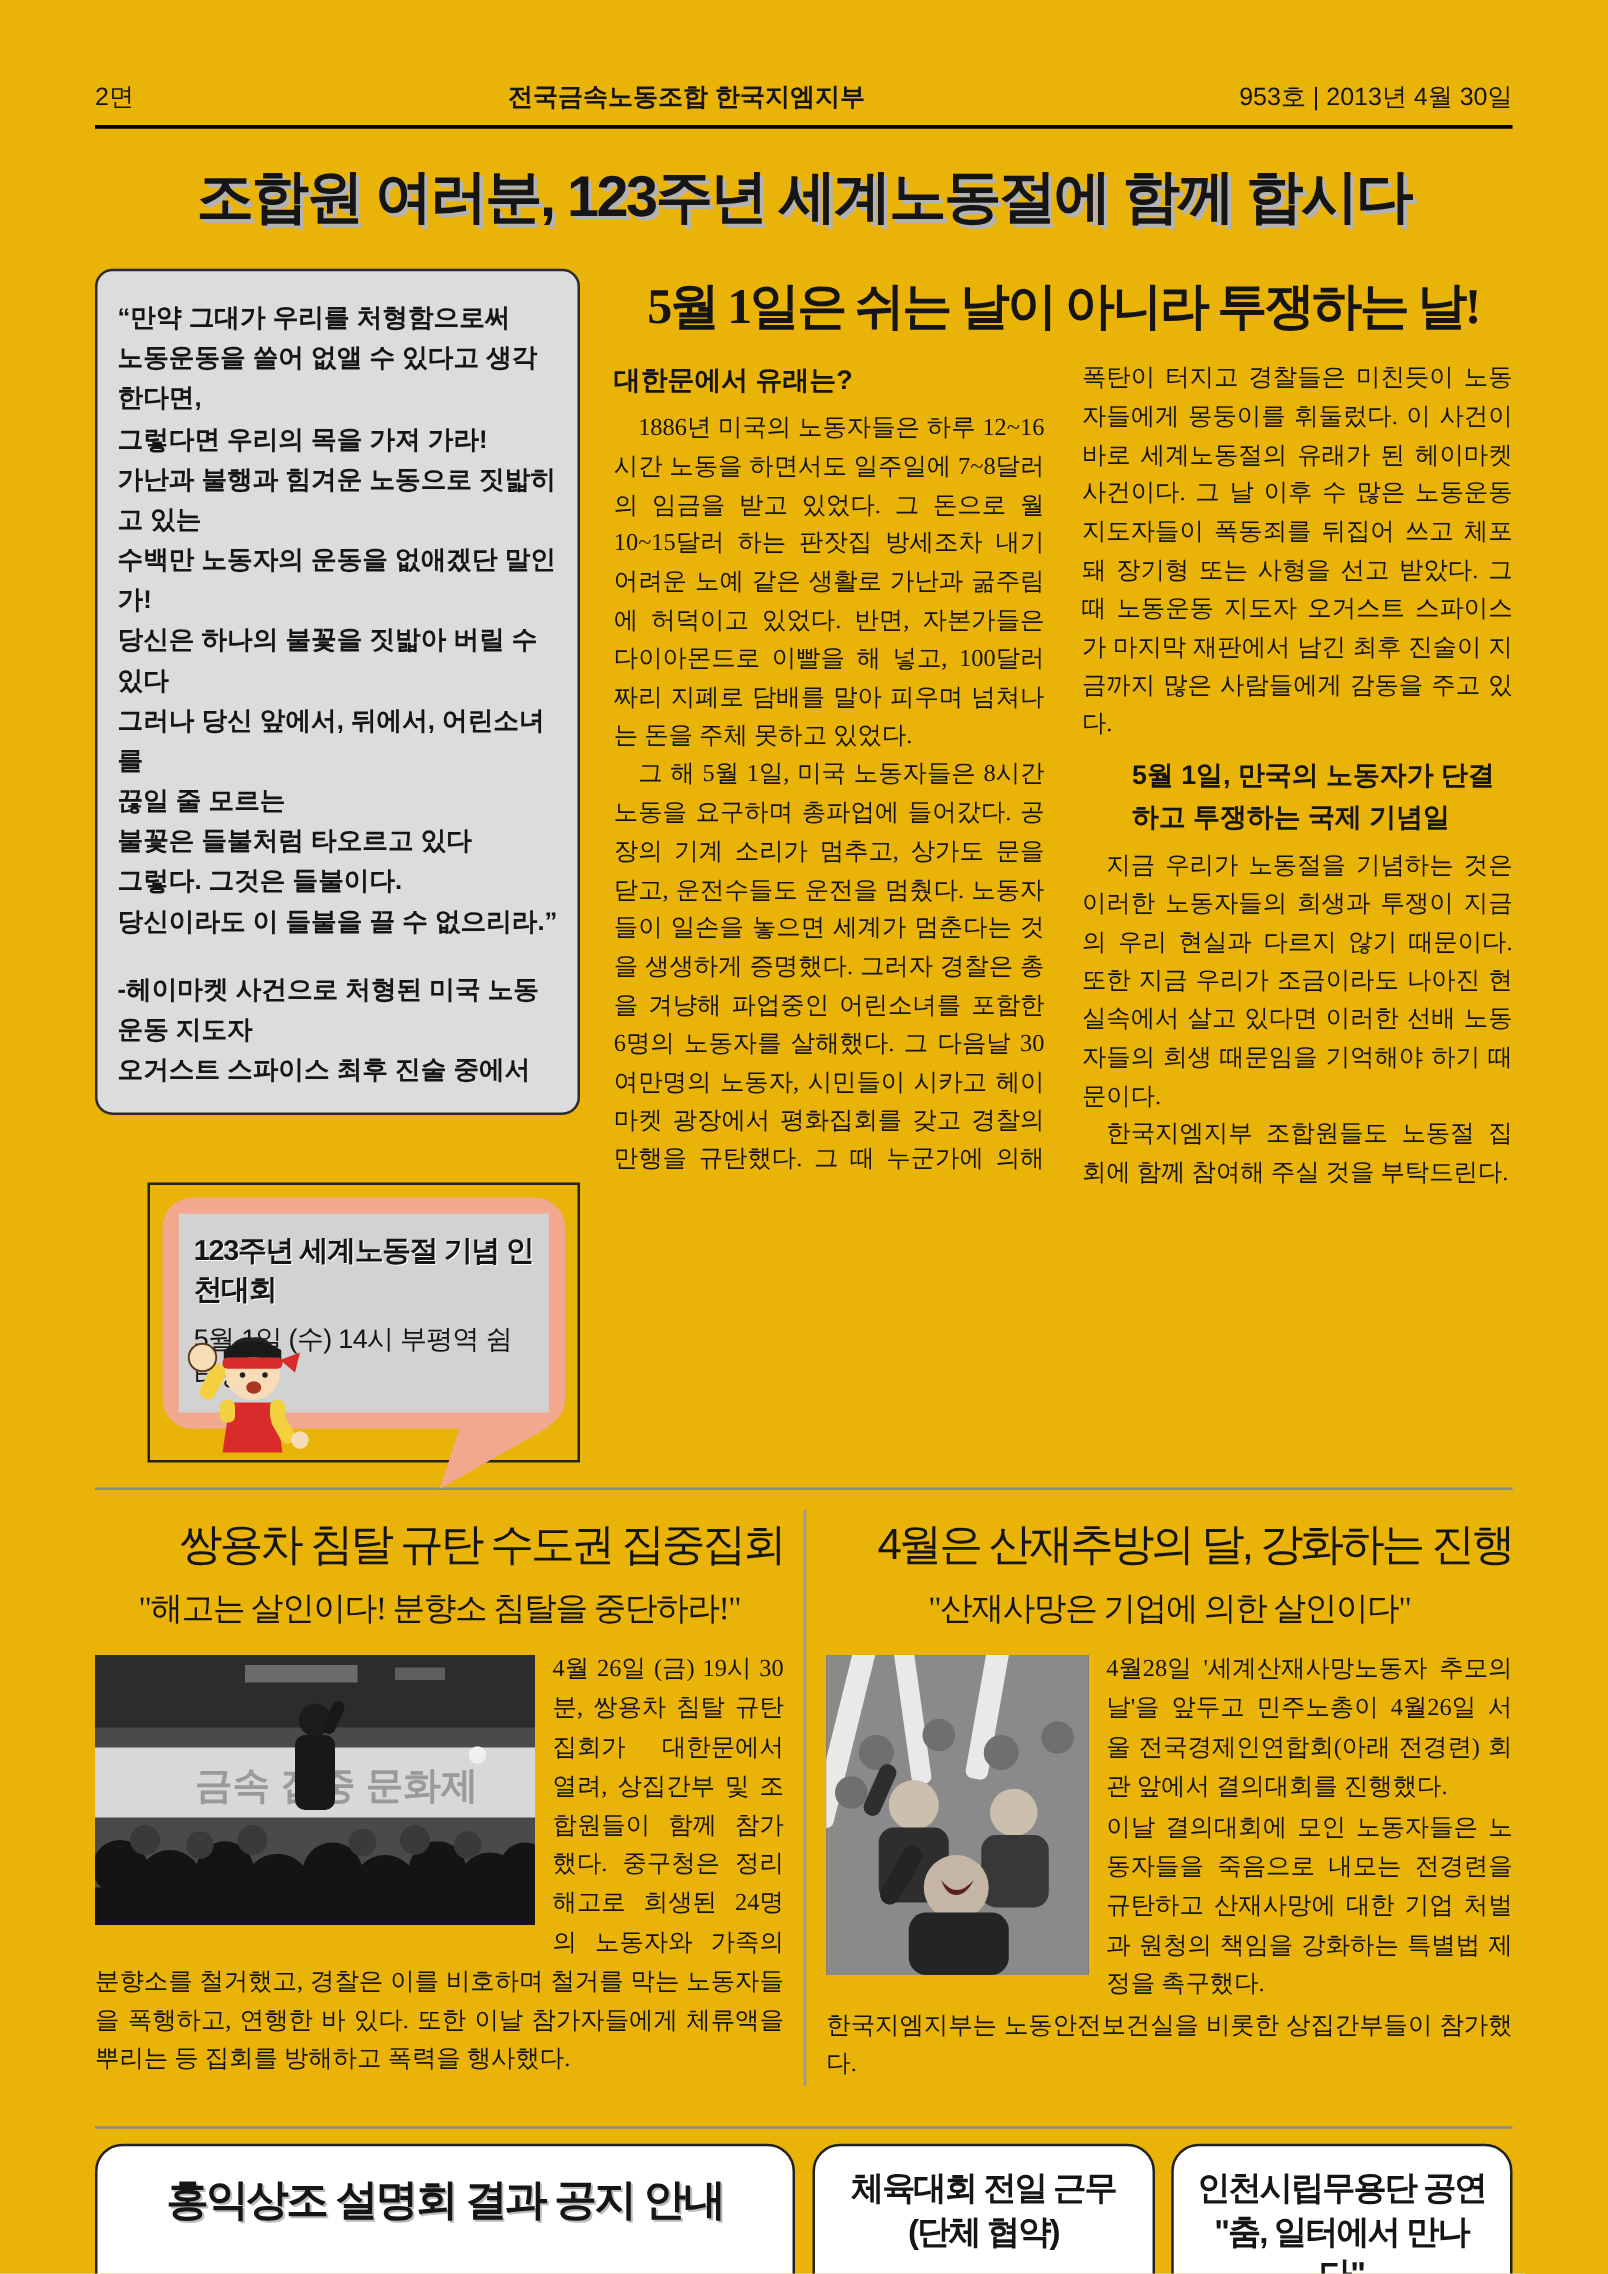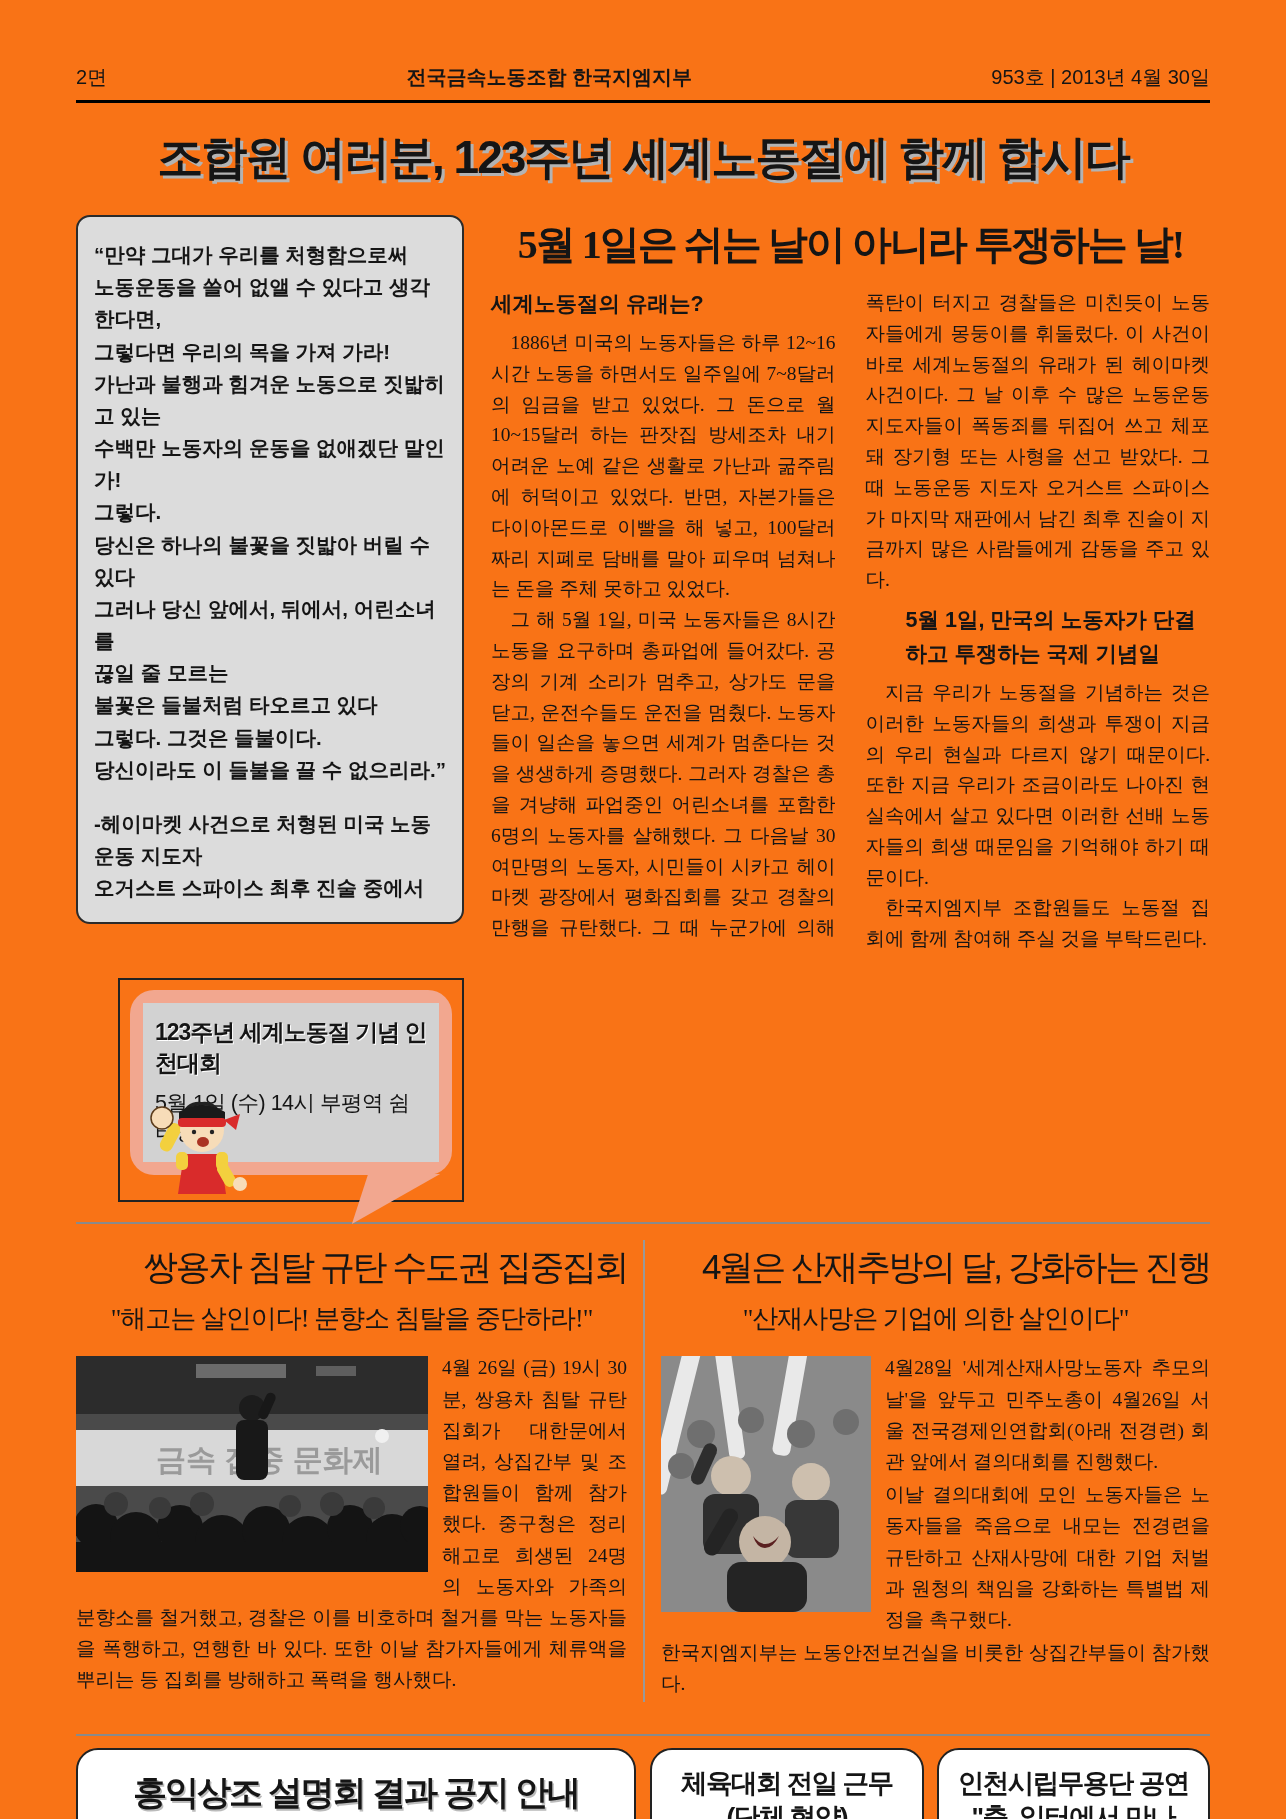--- a/index.html
+++ b/index.html
@@ -1,16 +1,16 @@
 <!DOCTYPE html>
 <html><head>
 <meta charset="utf-8">
 <style>
   html,body{margin:0;padding:0;background:#e8e8e8;}
-  .page{width:1286px;height:1819px;margin:0 auto;background:#f97316;box-sizing:border-box;
+  .page{width:1286px;height:1819px;margin:0 auto;background:#eab308;box-sizing:border-box;
         padding:64px 76px 0;font-family:"Liberation Sans",sans-serif;color:#151515;position:relative;overflow:hidden;}
 
   
   .masthead{display:flex;justify-content:space-between;align-items:flex-end;font-size:20px;padding-bottom:9px;border-bottom:3px solid #000;}
   .masthead .org{font-weight:bold;}
 
   
   .headline{text-align:center;font-size:46px;font-weight:900;letter-spacing:-2px;margin:24px 0 26px;
             text-shadow:3px 3px 0 #b3b3b3;}
 
@@ -76,21 +76,20 @@
 
   <section class="top-section">
     <div class="left-col">
 
       <div class="quote-box">
         <div>“만약 그대가 우리를 처형함으로써</div>
         <div>노동운동을 쓸어 없앨 수 있다고 생각한다면,</div>
         <div>그렇다면 우리의 목을 가져 가라!</div>
         <div>가난과 불행과 힘겨운 노동으로 짓밟히고 있는</div>
         <div>수백만 노동자의 운동을 없애겠단 말인가!</div>
-        <div>그렇다.</div>
         <div>당신은 하나의 불꽃을 짓밟아 버릴 수 있다</div>
         <div>그러나 당신 앞에서, 뒤에서, 어린소녀를</div>
         <div>끊일 줄 모르는</div>
         <div>불꽃은 들불처럼 타오르고 있다</div>
         <div>그렇다. 그것은 들불이다.</div>
         <div>당신이라도 이 들불을 끌 수 없으리라.”</div>
         <div class="quote-attr">
           <div>-헤이마켓 사건으로 처형된 미국 노동운동 지도자</div>
           <div>오거스트 스파이스 최후 진술 중에서</div>
         </div>
@@ -124,21 +123,21 @@
 
           <rect x="74" y="70" width="12" height="26" rx="6" fill="#f3d03e" transform="rotate(-30 80 82)"></rect>
           <circle cx="94" cy="92" r="7" fill="#f7dcb8"></circle>
         </svg>
       </div>
     </div>
 
     <div class="right-col">
       <h2 class="serif-head">5월 1일은 쉬는 날이 아니라 투쟁하는 날!</h2>
       <div class="article-cols">
-        <h3>세계노동절의 유래는?</h3>
+        <h3>대한문에서 유래는?</h3>
         <p>1886년 미국의 노동자들은 하루 12~16시간 노동을 하면서도 일주일에 7~8달러의 임금을 받고 있었다. 그 돈으로 월 10~15달러 하는 판잣집 방세조차 내기 어려운 노예 같은 생활로 가난과 굶주림에 허덕이고 있었다. 반면, 자본가들은 다이아몬드로 이빨을 해 넣고, 100달러 짜리 지폐로 담배를 말아 피우며 넘쳐나는 돈을 주체 못하고 있었다.</p>
         <p>그 해 5월 1일, 미국 노동자들은 8시간 노동을 요구하며 총파업에 들어갔다. 공장의 기계 소리가 멈추고, 상가도 문을 닫고, 운전수들도 운전을 멈췄다. 노동자들이 일손을 놓으면 세계가 멈춘다는 것을 생생하게 증명했다. 그러자 경찰은 총을 겨냥해 파업중인 어린소녀를 포함한 6명의 노동자를 살해했다. 그 다음날 30여만명의 노동자, 시민들이 시카고 헤이마켓 광장에서 평화집회를 갖고 경찰의 만행을 규탄했다. 그 때 누군가에 의해 폭탄이 터지고 경찰들은 미친듯이 노동자들에게 몽둥이를 휘둘렀다. 이 사건이 바로 세계노동절의 유래가 된 헤이마켓 사건이다. 그 날 이후 수 많은 노동운동 지도자들이 폭동죄를 뒤집어 쓰고 체포돼 장기형 또는 사형을 선고 받았다. 그 때 노동운동 지도자 오거스트 스파이스가 마지막 재판에서 남긴 최후 진술이 지금까지 많은 사람들에게 감동을 주고 있다.</p>
         <h3 class="mid">5월 1일, 만국의 노동자가 단결하고 투쟁하는 국제 기념일</h3>
         <p>지금 우리가 노동절을 기념하는 것은 이러한 노동자들의 희생과 투쟁이 지금의 우리 현실과 다르지 않기 때문이다. 또한 지금 우리가 조금이라도 나아진 현실속에서 살고 있다면 이러한 선배 노동자들의 희생 때문임을 기억해야 하기 때문이다.</p>
         <p>한국지엠지부 조합원들도 노동절 집회에 함께 참여해 주실 것을 부탁드린다.</p>
       </div>
     </div>
   </section>
 
   <hr class="gray-rule">

